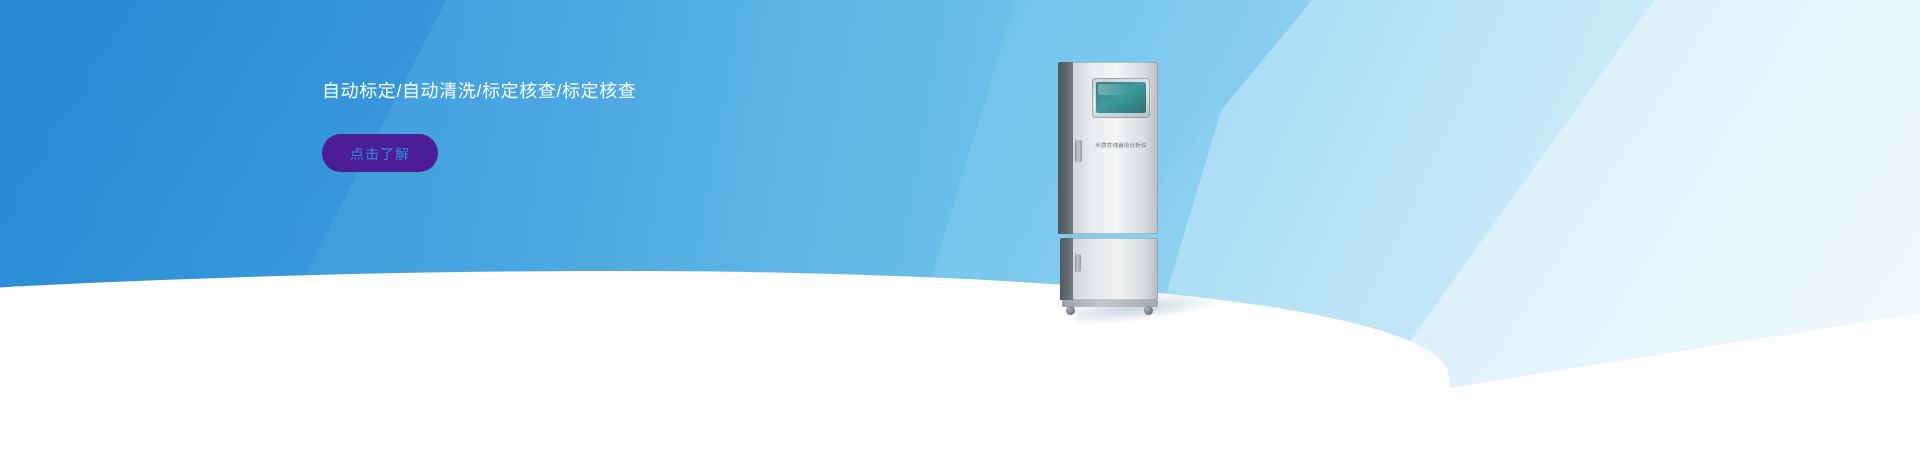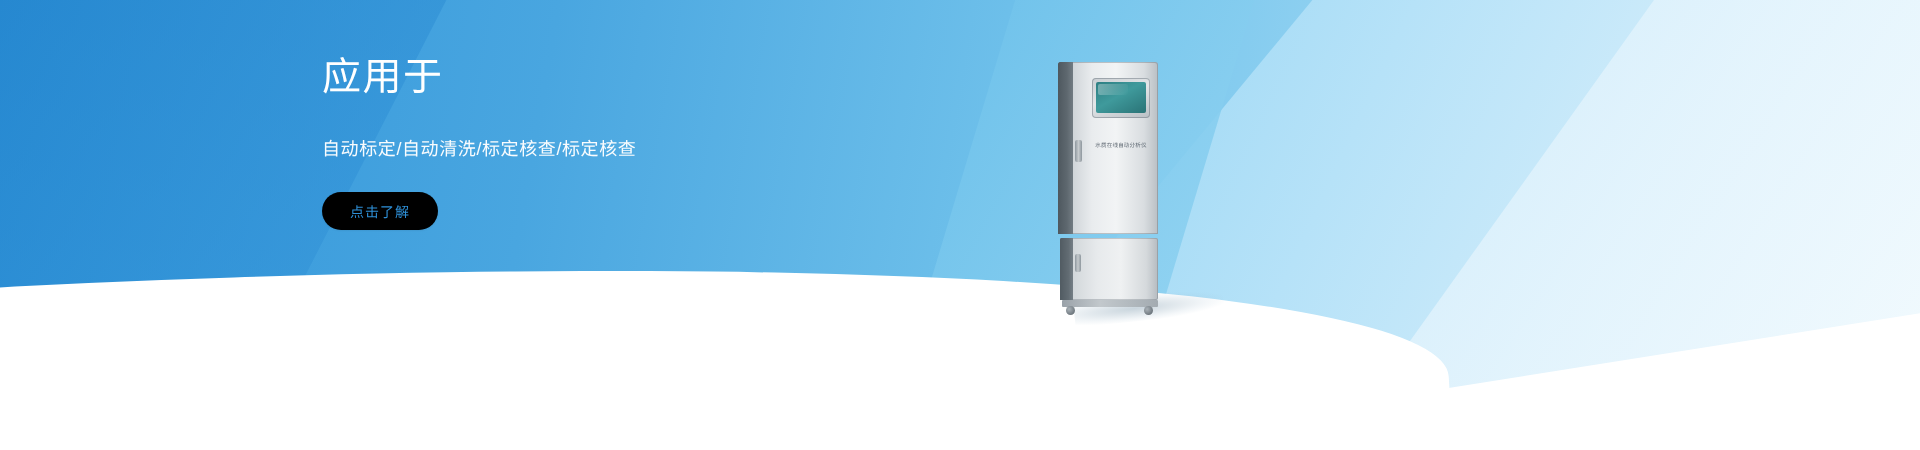--- a/index.html
+++ b/index.html
@@ -127,21 +127,21 @@
     white-space: nowrap;
   }
 
   .cta {
     display: inline-flex;
     align-items: center;
     justify-content: center;
     margin-top: 32px;
     width: 116px;
     height: 38px;
-    background: #000000;
+    background: #4c1d95;
     color: #2e8fd6;
     font-size: 14px;
     letter-spacing: 1px;
     border: none;
     border-radius: 19px;
     cursor: pointer;
     font-family: inherit;
     box-shadow: 0 1px 2px rgba(0,0,0,.06);
   }
 
@@ -295,21 +295,20 @@
   <div class="bg-deep-left"></div>
   <div class="bg-light-right"></div>
   <div class="bg-wedge-mid"></div>
   <div class="bg-wedge-pale"></div>
   <div class="bg-strip"></div>
   <div class="bg-bottom-white2"></div>
   <div class="bg-bottom-white"></div>
 
   <div class="content">
     <div class="headline">
-      <span class="l1">应用于</span>
     </div>
     <div class="subtitle">自动标定/自动清洗/标定核查/标定核查</div>
     <button class="cta" type="button">点击了解</button>
   </div>
 
   <div class="device">
     <div class="dev-shadow"></div>
 
     <div class="dev-upper">
       <div class="dev-spine"></div>

